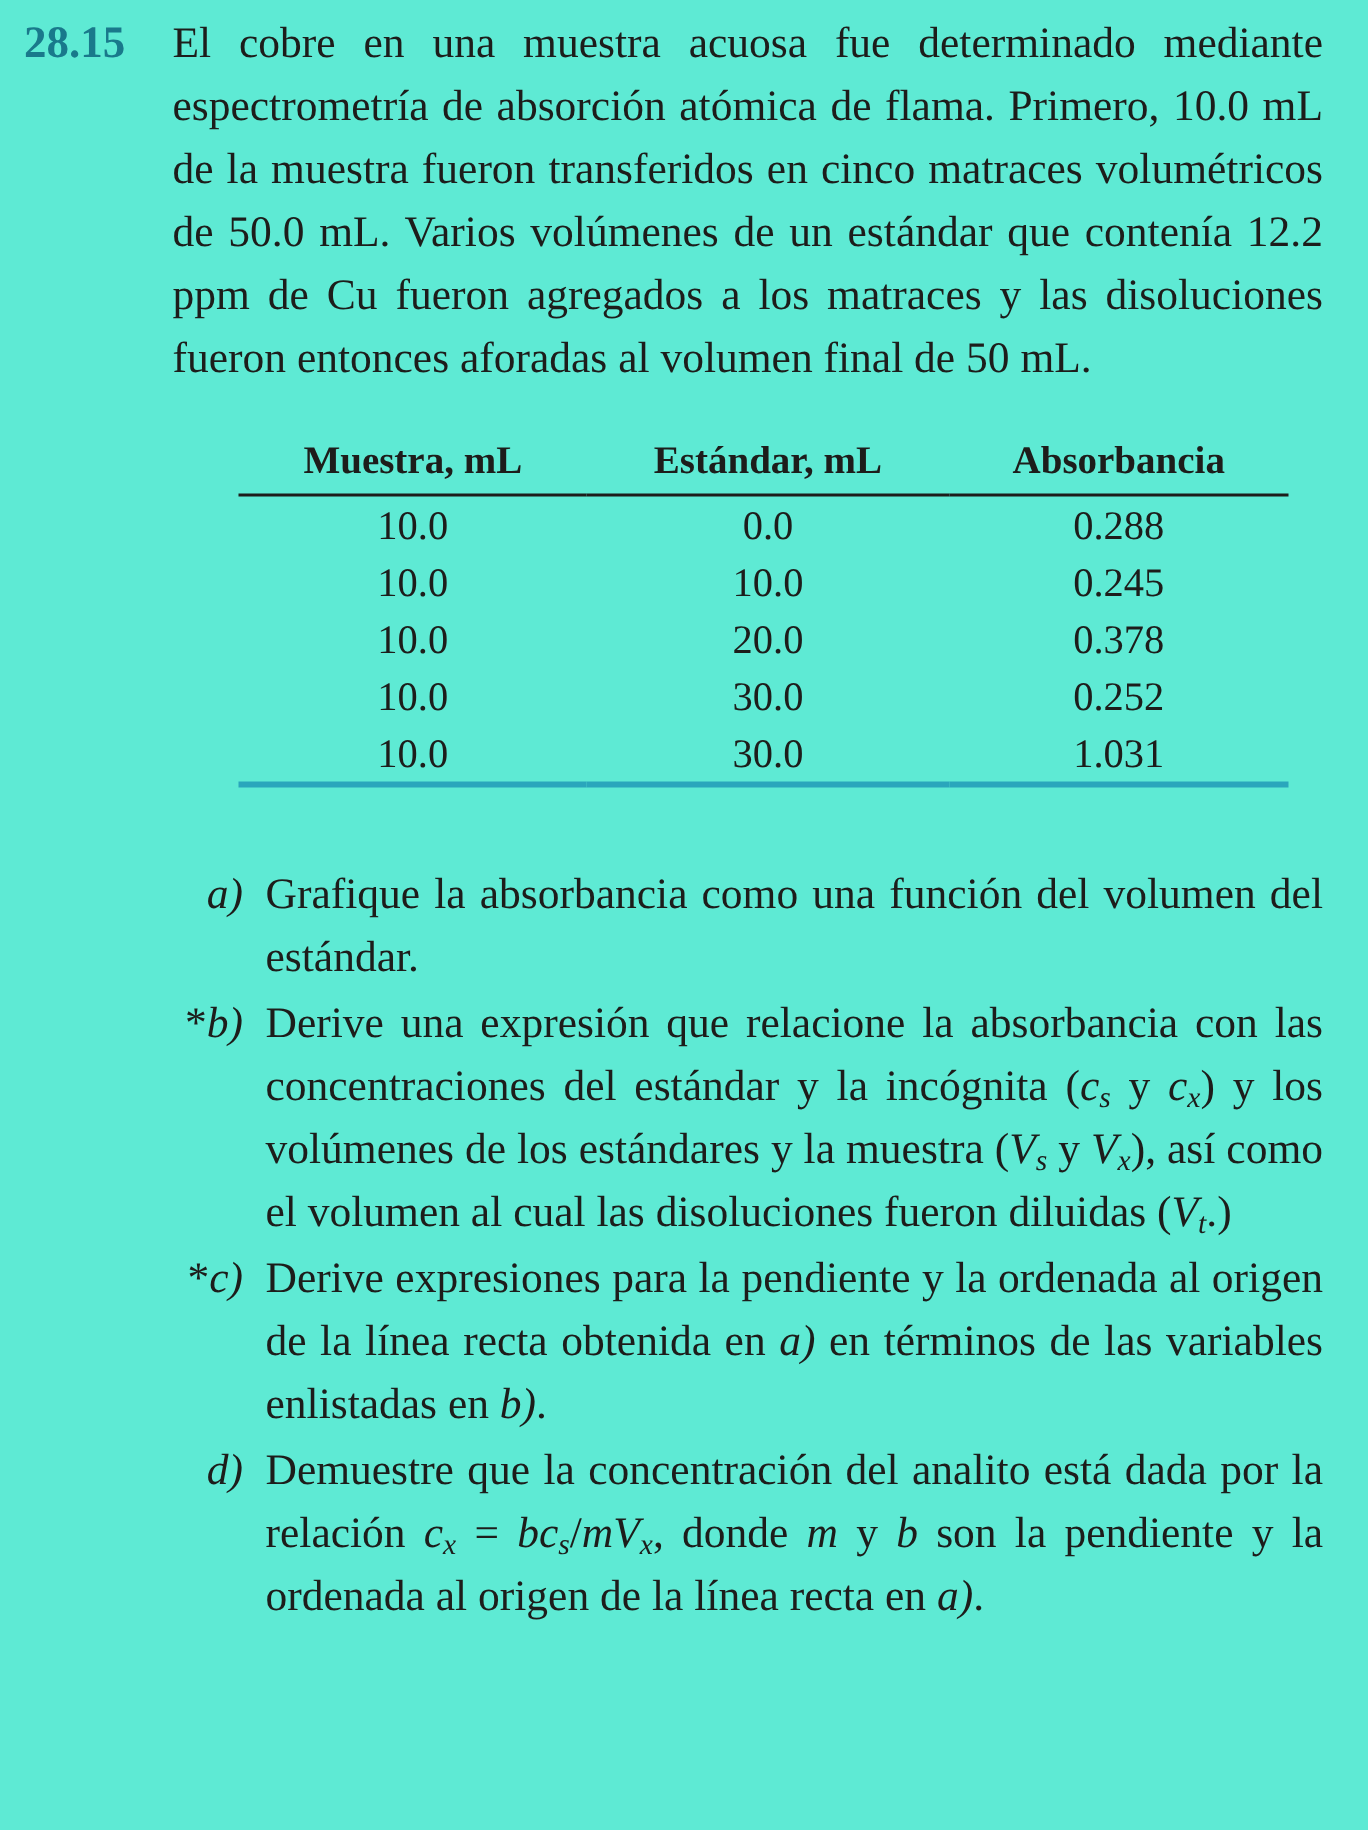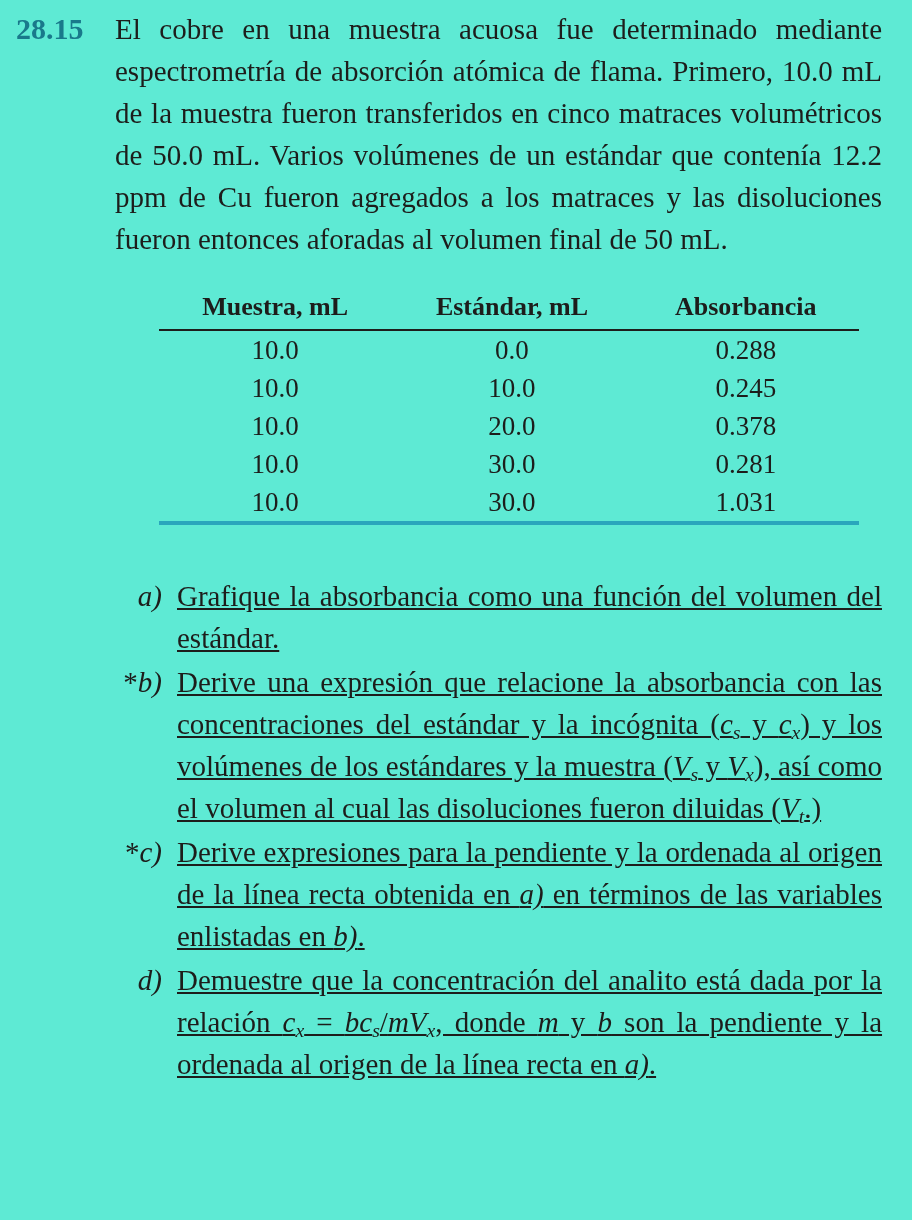--- a/index.html
+++ b/index.html
@@ -57,21 +57,20 @@
     line-height: 42px;
     white-space: nowrap;
   }
   .item-letter { font-style: italic; }
   .item-text {
     flex: 1;
     min-width: 0;
     font-size: 29px;
     line-height: 42px;
     text-align: justify;
-    text-decoration: underline;
   }
   .item-text i { font-style: italic; }
   .item-text sub {
     font-size: 0.68em;
     line-height: 0;
     vertical-align: -0.25em;
     font-style: italic;
   }
 </style>
 </head>
@@ -105,21 +104,21 @@
           <td>0.245</td>
         </tr>
         <tr>
           <td>10.0</td>
           <td>20.0</td>
           <td>0.378</td>
         </tr>
         <tr>
           <td>10.0</td>
           <td>30.0</td>
-          <td>0.281</td>
+          <td>0.252</td>
         </tr>
         <tr>
           <td>10.0</td>
           <td>30.0</td>
           <td>1.031</td>
         </tr>
       </tbody>
     </table>
 
     <div class="items">

